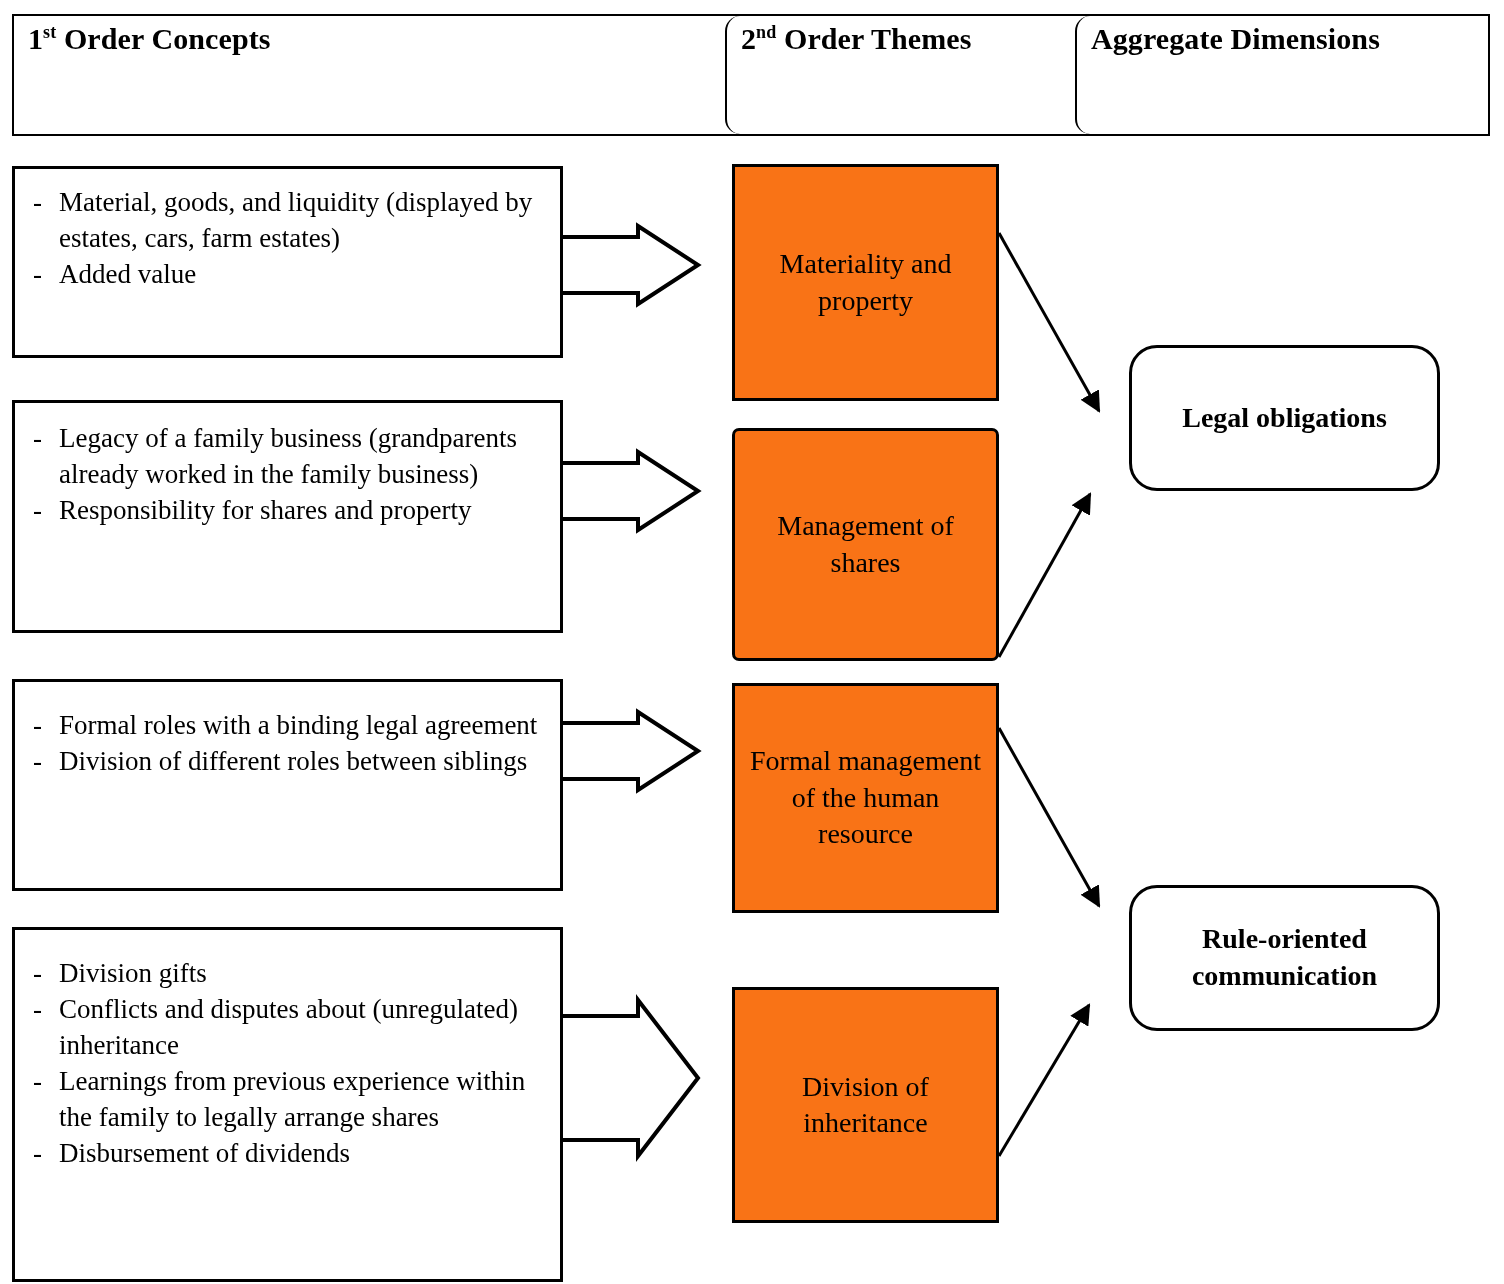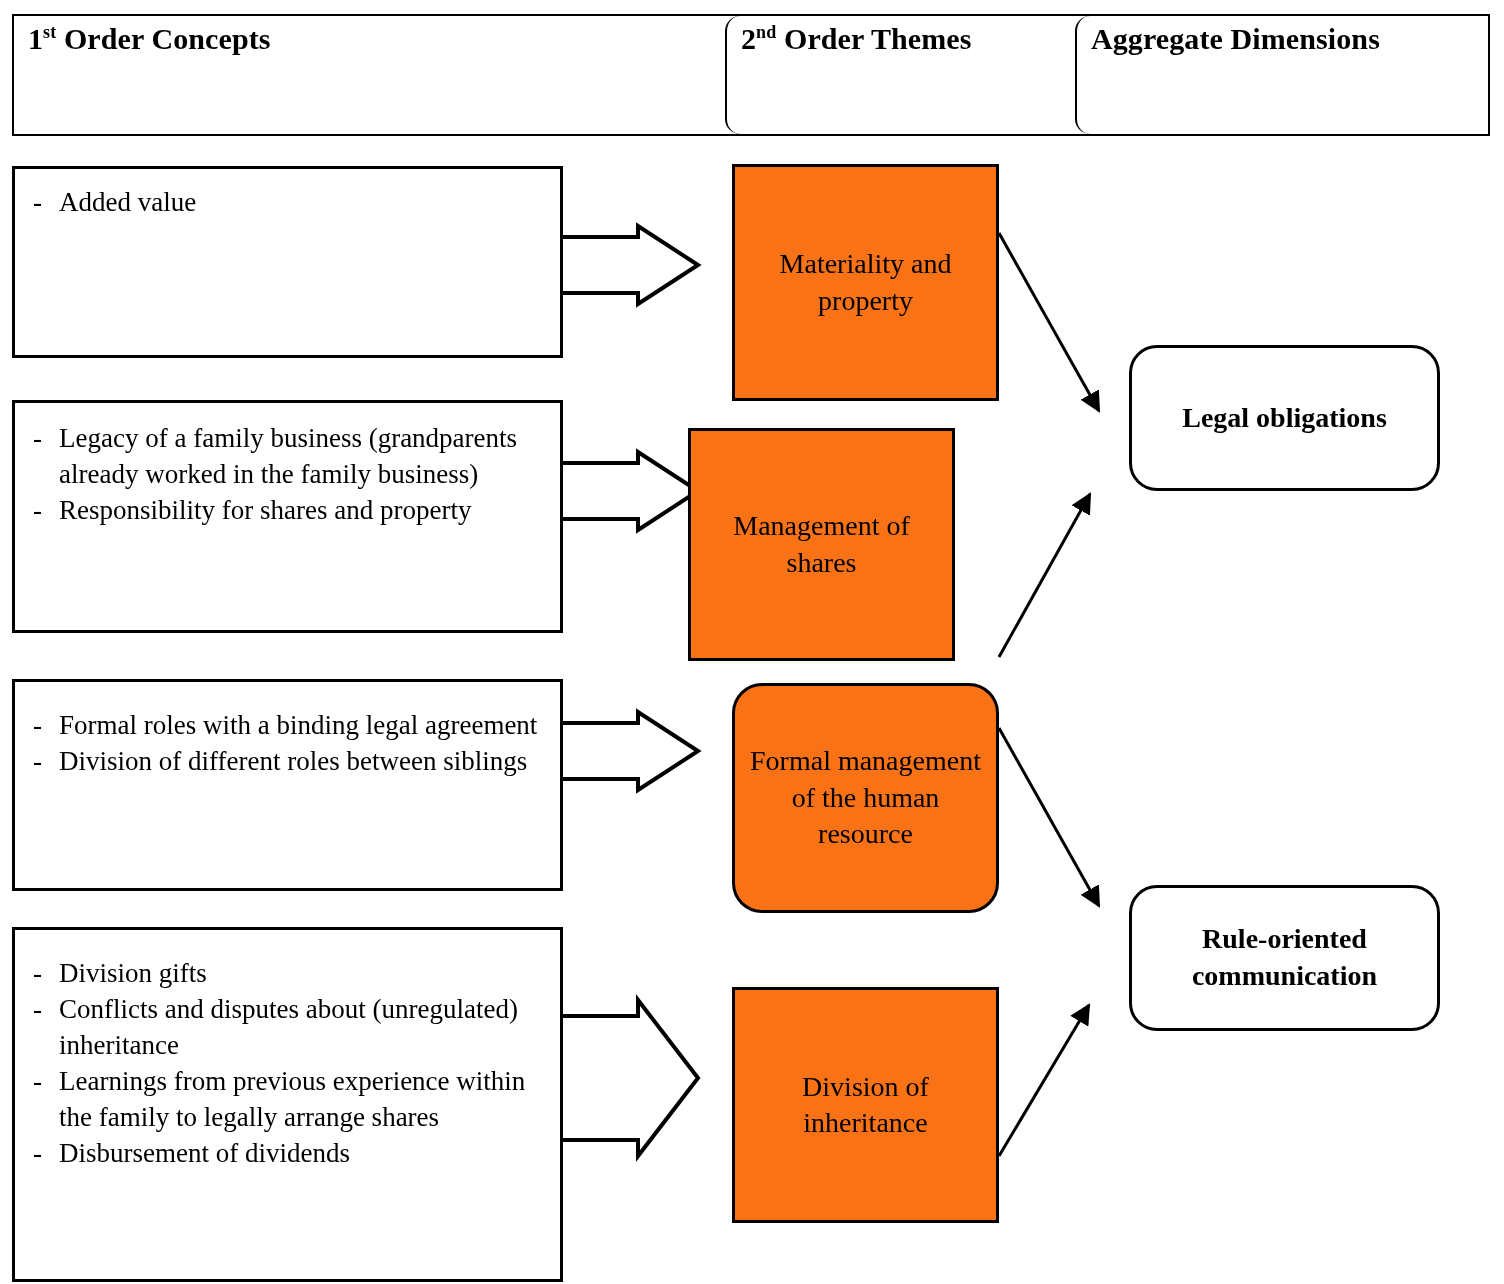--- a/index.html
+++ b/index.html
@@ -103,22 +103,22 @@
     justify-content: center;
     z-index: 2;
   }
   .theme-label {
     font-size: 28px;
     line-height: 1.3;
     text-align: center;
     padding: 0 14px;
   }
   .tb1 { left: 732px; top: 164px;  width: 267px; height: 237px; }
-  .tb2 { left: 688px; top: 428px;  width: 267px; height: 233px; }
-  .tb3 { left: 732px; top: 683px;  width: 267px; height: 230px; border-radius: 30px; }
+  .tb2 { left: 732px; top: 428px;  width: 267px; height: 233px; border-radius: 7px; }
+  .tb3 { left: 732px; top: 683px;  width: 267px; height: 230px; }
   .tb4 { left: 732px; top: 987px;  width: 267px; height: 236px; }
 
   
   .dimension-box {
     position: absolute;
     box-sizing: border-box;
     border: 3px solid #000;
     border-radius: 28px;
     background: #fff;
     display: flex;
@@ -194,21 +194,21 @@
       </marker>
     </defs>
     <line x1="999" y1="233" x2="1099" y2="411" stroke="#000000" stroke-width="3" marker-end="url(#ah)"></line>
     <line x1="999" y1="657" x2="1090" y2="494" stroke="#000000" stroke-width="3" marker-end="url(#ah)"></line>
     <line x1="999" y1="728" x2="1099" y2="906" stroke="#000000" stroke-width="3" marker-end="url(#ah)"></line>
     <line x1="999" y1="1156" x2="1089" y2="1005" stroke="#000000" stroke-width="3" marker-end="url(#ah)"></line>
   </svg>
 
   <div class="concept-box cb1">
     <ul class="concept-list">
-      <li><span class="dash">-</span></li>
+      <li><span class="dash">-</span><span>Material, goods, and liquidity (displayed by estates, cars, farm estates)</span></li>
       <li><span class="dash">-</span><span>Added value</span></li>
     </ul>
   </div>
 
   <div class="concept-box cb2">
     <ul class="concept-list">
       <li><span class="dash">-</span><span>Legacy of a family business (grandparents already worked in the family business)</span></li>
       <li><span class="dash">-</span><span>Responsibility for shares and property</span></li>
     </ul>
   </div>

